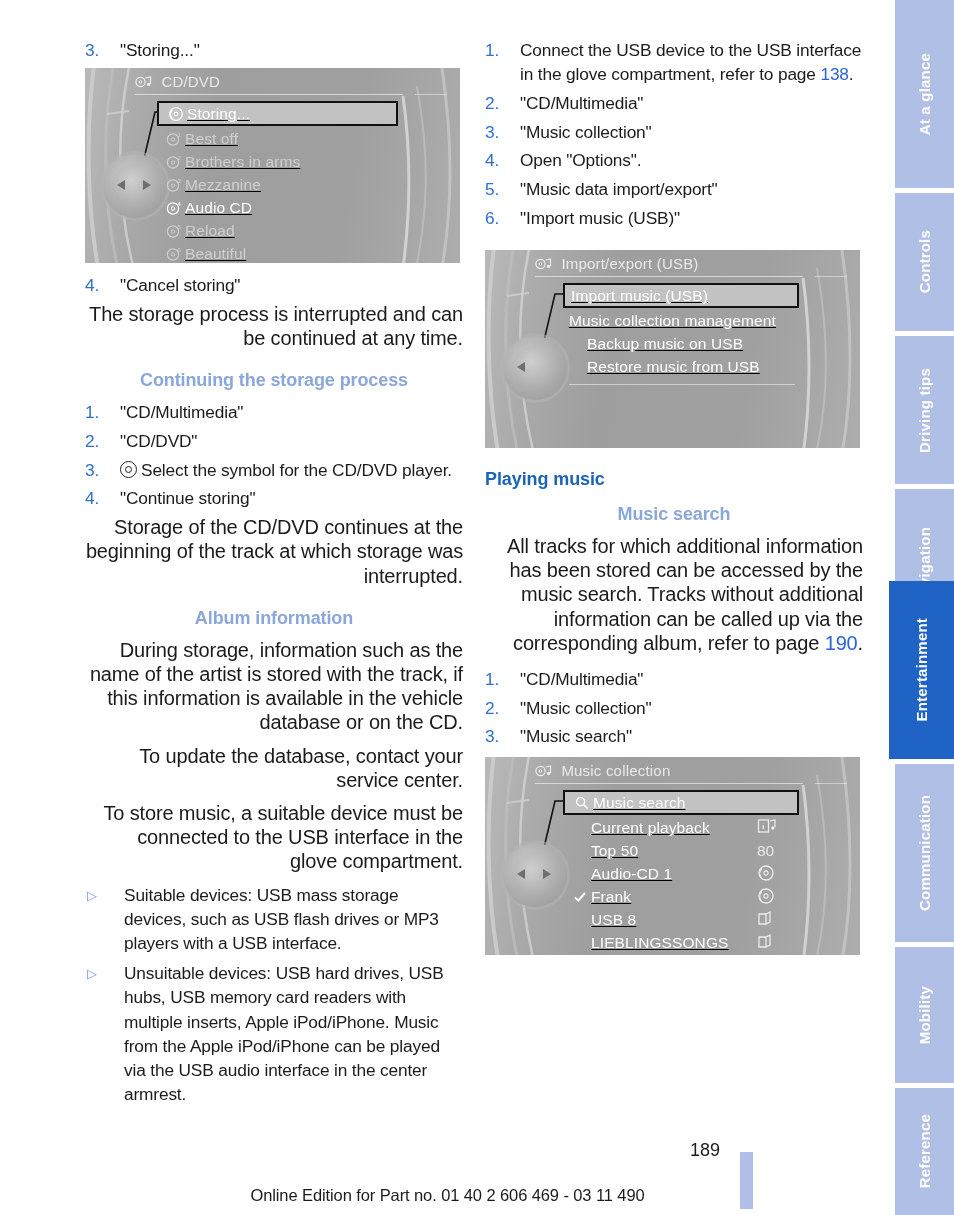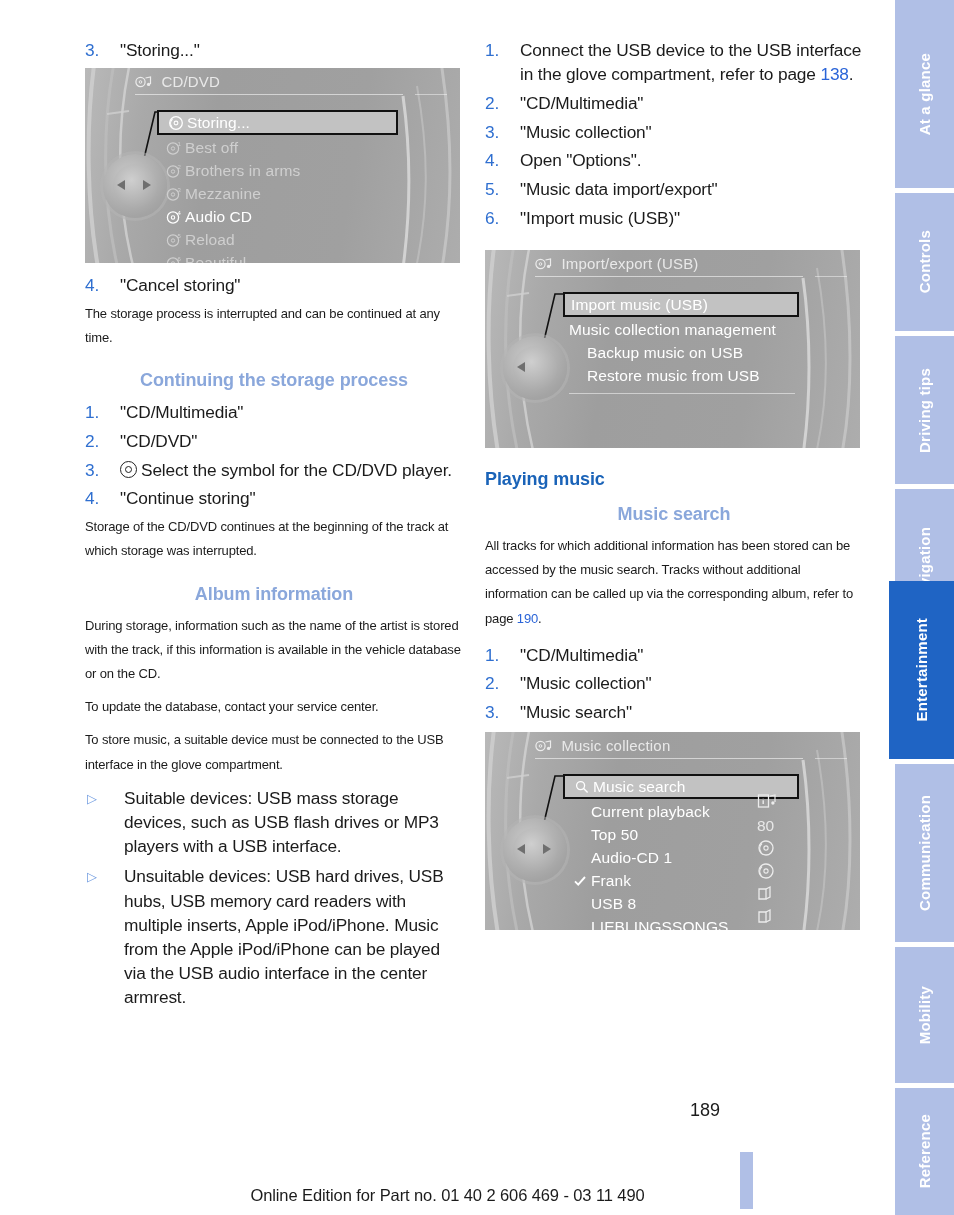--- a/index.html
+++ b/index.html
@@ -13,25 +13,26 @@
   }
   .page{position:absolute;inset:0;}
 
   
   .col{position:absolute;top:38px;width:378px;}
   .col-left{left:85px;}
   .col-right{left:485px;}
 
   
   .para{
-    font-size:13px;
+    font-size:20px;
     line-height:24.2px;
     color:#1b1b1b;
     margin:0 0 9px 0;
     letter-spacing:-0.15px;
+    text-align:right;
   }
   .h1blue{
     font-size:18px;
     font-weight:bold;
     color:#1a63b8;
     margin:21px 0 13px 0;
     letter-spacing:-0.1px;
   }
   .h2blue{
     font-size:18px;
@@ -119,21 +120,21 @@
   }
   .idrive .hdrline{
     position:absolute;left:50px;top:26px;width:268px;height:1px;
     background:rgba(255,255,255,.55);
   }
   .idrive .hdrline2{
     position:absolute;left:330px;top:26px;width:32px;height:1px;
     background:rgba(255,255,255,.45);
   }
 
-  .menu{position:absolute;left:78px;top:42px;width:235px;}
+  .menu{position:absolute;left:78px;top:33px;width:235px;text-decoration:underline;}
   .menu .row{
     position:relative;
     height:23px;
     font-size:15.5px;
     line-height:23px;
     color:#d9d9d9;
     white-space:nowrap;
     letter-spacing:0.1px;
   }
   .menu .row.bright{color:#ffffff;}
@@ -197,21 +198,21 @@
   .tab.active{background:#1f64c4;left:-6px;width:65px;}
 
   
   .footer{
     position:absolute;left:0;top:1186px;width:895px;
     text-align:center;
     font-size:16.5px;color:#1b1b1b;
     letter-spacing:-0.1px;
   }
   .pageno{
-    position:absolute;left:690px;top:1100px;
+    position:absolute;left:690px;top:1140px;
     font-size:18px;color:#1b1b1b;font-weight:normal;
   }
   .pagebar{
     position:absolute;left:740px;top:1152px;width:13px;height:57px;
     background:#b0bfe6;
   }
 </style>
 </head>
 <body>
 

